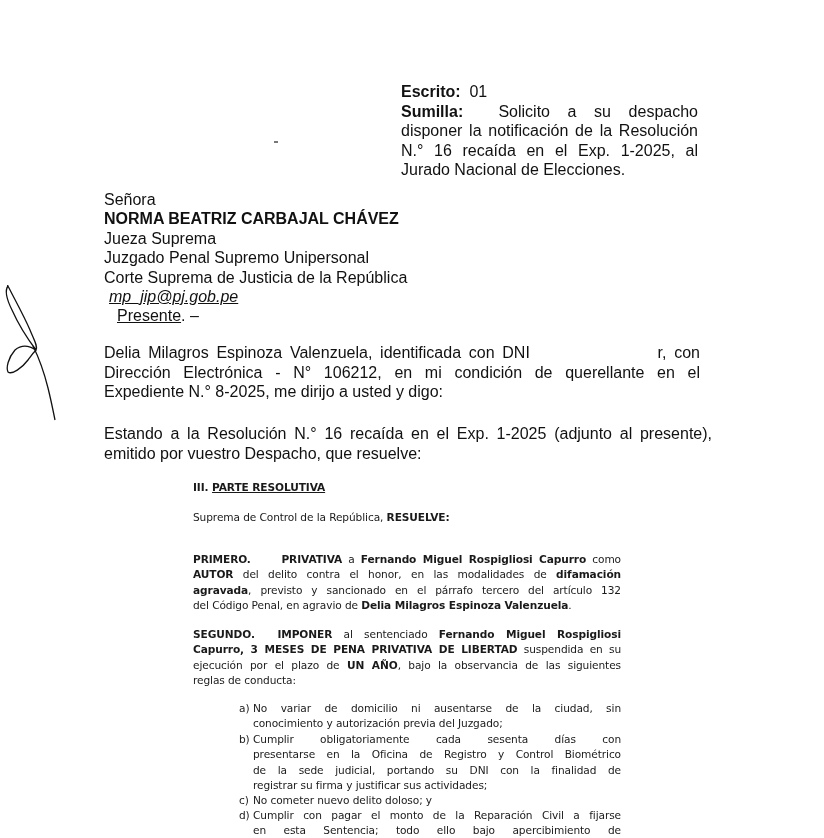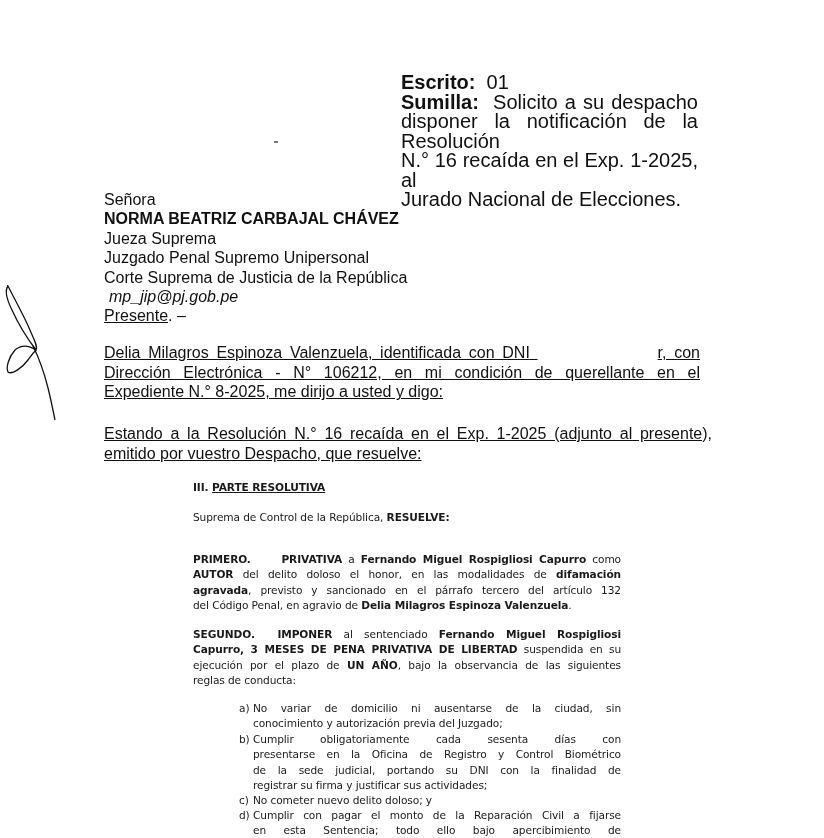--- a/index.html
+++ b/index.html
@@ -1,37 +1,37 @@
 <!DOCTYPE html>
 <html><head>
 <meta charset="utf-8">
 <style>
   html, body { margin: 0; padding: 0; background: #ffffff; }
   body { width: 824px; height: 838px; position: relative; overflow: hidden; color: #111; }
   .arial { font-family: "Liberation Sans", sans-serif; }
   .century { font-family: "DejaVu Sans", sans-serif; }
 
   
-  #header { position: absolute; left: 401px; top: 73px; width: 297px; font-size: 20px; line-height: 19.5px; }
+  #header { position: absolute; left: 401px; top: 82px; width: 297px; font-size: 16px; line-height: 19.5px; }
   #header .row { text-align: justify; text-align-last: auto; }
   #header .lab { font-weight: bold; }
   #header .j { text-align: justify; text-align-last: justify; }
   #stray-mark { position: absolute; left: 274px; top: 141px; width: 4px; height: 2px; background: #777; }
 
   
   #addressee { position: absolute; left: 104px; top: 190px; font-size: 16px; line-height: 19.4px; }
   #addressee .name { font-weight: bold; }
-  #addressee .email { font-style: italic; padding-left: 5px; }
-  #addressee .presente-word { text-decoration: underline; }
+  #addressee .email { font-style: italic; text-decoration: underline; padding-left: 5px; }
+  #addressee .presente-word { text-decoration: underline; margin-left: 13px; }
 
   
   #signature { position: absolute; left: 0; top: 280px; width: 70px; height: 145px; }
 
   
-  .para { position: absolute; left: 104px; width: 596px; font-size: 16px; line-height: 19.7px; text-decoration: underline; }
+  .para { position: absolute; left: 104px; width: 596px; font-size: 16px; line-height: 19.7px; }
   .para .j { display: block; text-align: justify; text-align-last: justify; }
   .para .l { display: block; }
   .redact { display: inline-block; width: 120px; }
   #p1 { top: 343px; }
   #p2 { top: 424px; width: 608px; }
 
   
   #resolution { position: absolute; left: 193px; width: 428px; font-size: 10.6px; letter-spacing: -0.1px; color: #1a1a1a; }
   #resolution .blk { position: absolute; left: 0; width: 428px; line-height: 15.3px; }
   #resolution .j { display: block; text-align: justify; text-align-last: justify; white-space: nowrap; }
@@ -98,21 +98,21 @@
   <div id="res-heading" class="blk">
     <span>III.</span> <span class="u">PARTE RESOLUTIVA</span>
   </div>
 
   <div id="res-intro" class="blk">
     <span class="l"><span>Suprema de Control de la República,</span> <b>RESUELVE:</b></span>
   </div>
 
   <div id="res-primero" class="blk">
     <span class="j"><b>PRIMERO.</b>&nbsp;&nbsp;&nbsp;&nbsp;&nbsp;<b>PRIVATIVA</b><span> a </span><b>Fernando Miguel Rospigliosi Capurro</b><span> como</span></span>
-    <span class="j"><b>AUTOR</b><span> del delito doloso el honor, en las modalidades de </span><b>difamación</b></span>
+    <span class="j"><b>AUTOR</b><span> del delito contra el honor, en las modalidades de </span><b>difamación</b></span>
     <span class="j"><b>agravada</b><span>, previsto y sancionado en el párrafo tercero del artículo 132</span></span>
     <span class="l"><span>del Código Penal, en agravio de </span><b>Delia Milagros Espinoza Valenzuela</b><span>.</span></span>
   </div>
 
   <div id="res-segundo" class="blk">
     <span class="j"><b>SEGUNDO.</b>&nbsp;&nbsp;<b>IMPONER</b><span> al sentenciado </span><b>Fernando Miguel Rospigliosi</b></span>
     <span class="j"><b>Capurro, 3 MESES DE PENA PRIVATIVA DE LIBERTAD</b><span> suspendida en su</span></span>
     <span class="j"><span>ejecución por el plazo de </span><b>UN AÑO</b><span>, bajo la observancia de las siguientes</span></span>
     <span class="l">reglas de conducta:</span>
   </div>

